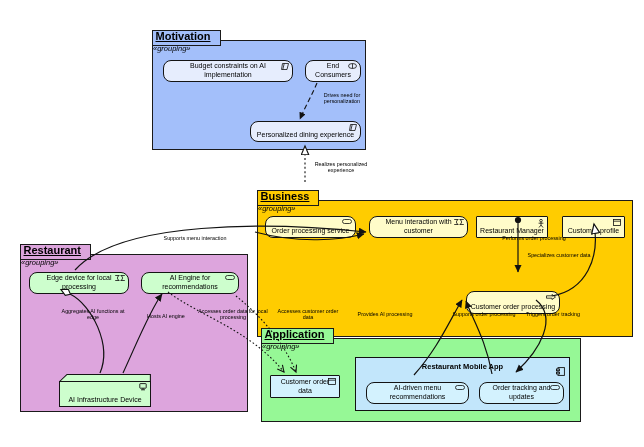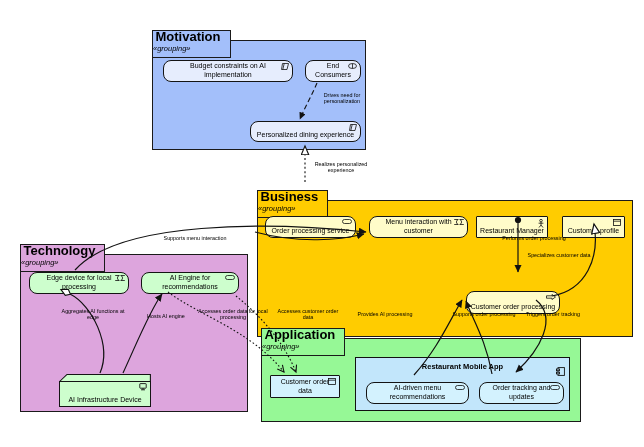--- a/index.html
+++ b/index.html
@@ -2,24 +2,24 @@
 <html><head>
 <meta charset="utf-8">
 <style>
   html,body{margin:0;padding:0;background:#ffffff;}
   body{width:644px;height:447px;position:relative;overflow:hidden;
        font-family:"Liberation Sans",sans-serif;}
   #canvas{position:absolute;left:0;top:0;width:644px;height:447px;}
 
   
   .layer{position:absolute;box-sizing:border-box;border:1.5px solid #1a1a1a;}
-  .layer-tab{position:absolute;top:-11px;left:-1.5px;height:28px;
+  .layer-tab{position:absolute;top:-11px;left:-1.5px;height:16px;
              box-sizing:border-box;border:1.5px solid #1a1a1a;
-             font-size:13px;font-weight:bold;color:#000;
-             padding:0 9px 0 3px;line-height:11px;white-space:nowrap;}
+             font-size:11px;font-weight:bold;color:#000;
+             padding:0 9px 0 3px;line-height:11px;white-space:nowrap;text-decoration:underline;}
   .layer-tab:after{content:"";position:absolute;right:-1px;top:-1.5px;
              width:0;height:0;border-left:6px solid transparent;
              border-bottom:13.5px solid transparent;}
   .grouping-label{position:absolute;top:3px;left:0;width:100%;
              text-align:left;font-size:7.5px;font-style:italic;color:#000;}
 
   #layer-motivation{left:152px;top:40px;width:214px;height:110px;background:#a3bffa;}
   #layer-motivation .layer-tab{background:#a3bffa;}
   #layer-business{left:257px;top:200px;width:376px;height:137px;background:#ffcc00;}
   #layer-business .layer-tab{background:#ffcc00;}
@@ -152,21 +152,21 @@
       <span class="ico">
         <svg width="10" height="6" viewBox="0 0 10 6">
             <path d="M0.5 1.8 H6 V0.5 L9.5 3 L6 5.5 V4.2 H0.5 Z" fill="none" stroke="#111" stroke-width="0.8"></path>
           </svg>
       </span>
       <span>Customer order processing</span>
     </div>
   </div>
 
   <div class="layer" id="layer-technology">
-    <div class="layer-tab">Technology</div>
+    <div class="layer-tab">Restaurant</div>
     <div class="grouping-label">«grouping»</div>
 
     <div class="el round el-tech" style="left:8px;top:17px;width:100px;height:22px;">
       <span class="ico">
         <svg width="10" height="6" viewBox="0 0 10 6">
             <path d="M4.3 0.5 a2.6 2.6 0 0 0 0 5 H0.5 a2.6 2.6 0 0 1 0 -5 Z" fill="none" stroke="#111" stroke-width="0.8"></path>
             <path d="M5.7 0.5 a2.6 2.6 0 0 1 0 5 H9.5 a2.6 2.6 0 0 0 0 -5 Z" fill="none" stroke="#111" stroke-width="0.8"></path>
           </svg>
       </span>
       <span>Edge device for local processing</span>

